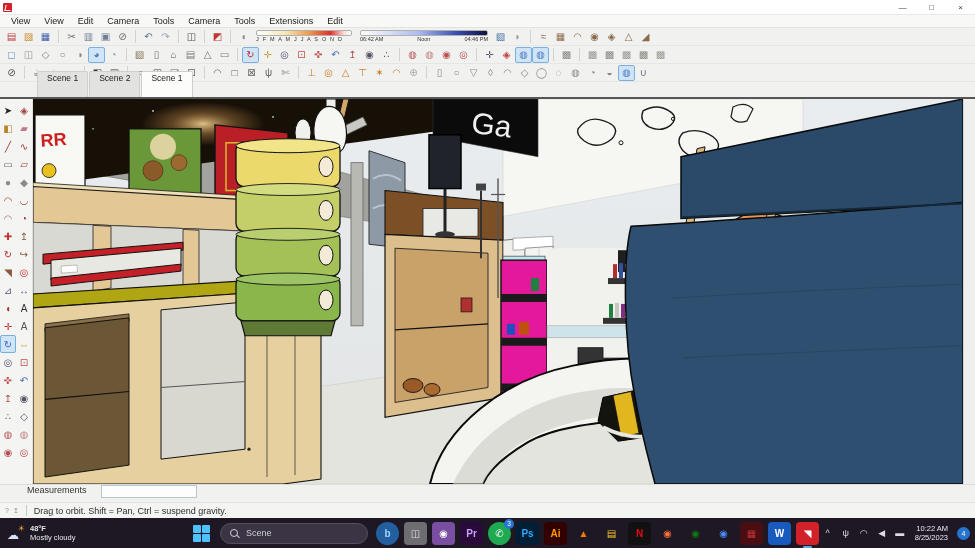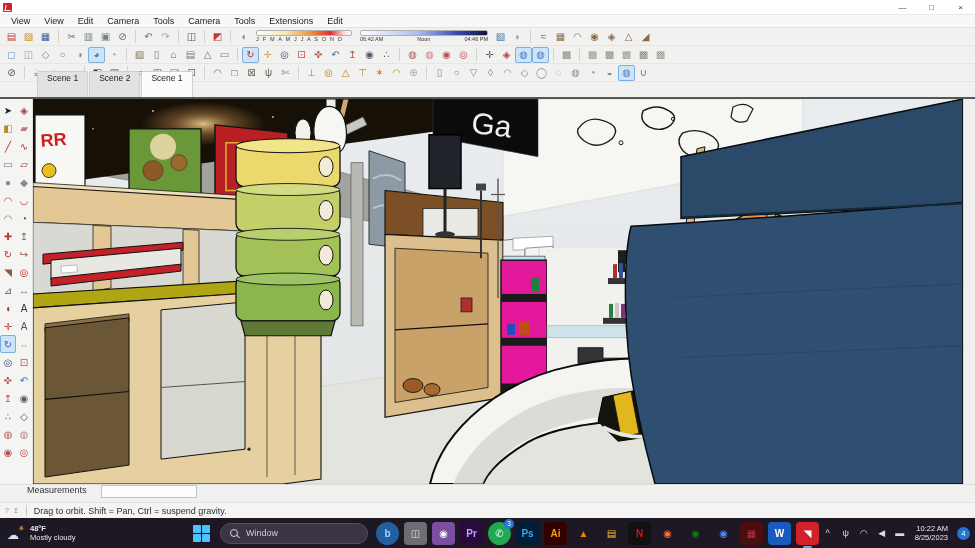--- a/index.html
+++ b/index.html
@@ -541,21 +541,21 @@
     </span>
   </div>
   <div class="startbtn">
       <span></span>
       <span></span>
       <span></span>
       <span></span>
     </div>
   <div class="search">
     <span class="mag"></span>
-    <span class="s-lbl">Window</span>
+    <span class="s-lbl">Scene</span>
   </div>
   <div class="apps">
       <span class="tk-app" style="color: rgb(159, 212, 255); background: rgb(35, 94, 158); border-radius: 50%;">b</span>
       <span class="tk-app" style="color: rgb(221, 221, 221); background: rgb(110, 110, 114);">◫</span>
       <span class="tk-app" style="color: rgb(255, 255, 255); background: rgb(122, 78, 160);">◉</span>
       <span class="tk-app" style="color: rgb(201, 160, 255); background: rgb(42, 10, 58);">Pr</span>
       <span class="tk-app" style="color: rgb(255, 255, 255); background: rgb(31, 170, 82); border-radius: 50%;">✆<span class="badge">3</span></span>
       <span class="tk-app" style="color: rgb(49, 168, 255); background: rgb(0, 30, 54);">Ps</span>
       <span class="tk-app" style="color: rgb(255, 154, 0); background: rgb(51, 0, 0);">Ai</span>
       <span class="tk-app" style="color: rgb(255, 119, 0);">▲</span>

